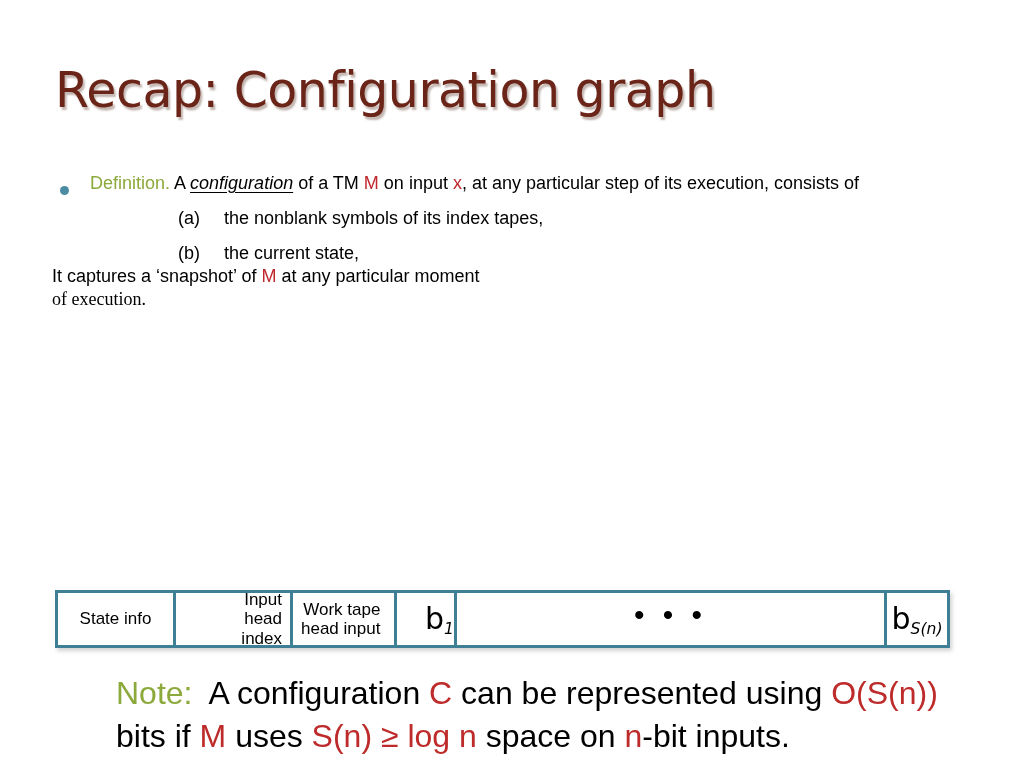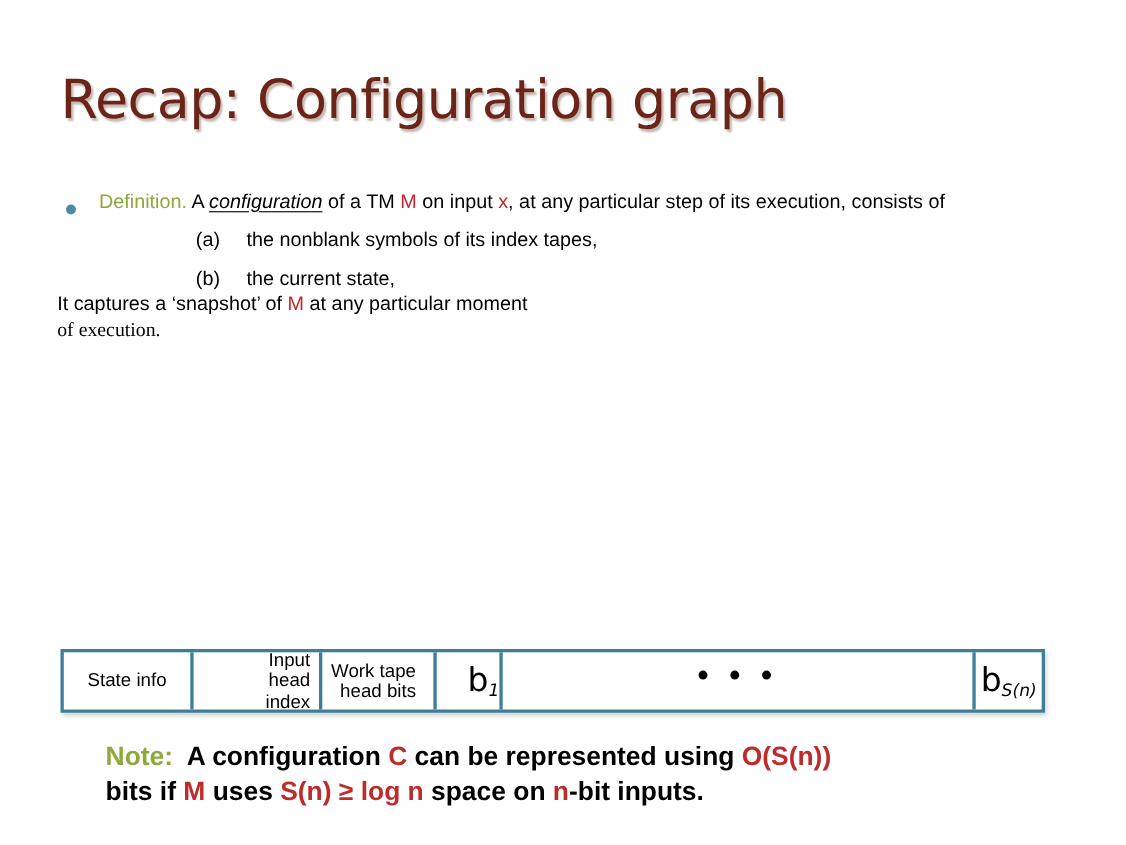--- a/index.html
+++ b/index.html
@@ -131,26 +131,25 @@
     font-size: 30px;
     letter-spacing: 5px;
     line-height: 1;
     position: relative;
     top: -4px;
   }
 
   
   #note-block {
     position: absolute;
-    left: 96px;
+    left: 116px;
     top: 672px;
     width: 850px;
-    font-size: 24px;
+    font-size: 32px;
     line-height: 1.35;
-    font-weight: bold;
   }
   #note-block .nline { display: block; }
 </style>
 </head>
 <body>
 
 <div id="slide-title">Recap: Configuration graph</div>
 
 <div id="body-block">
 
@@ -183,21 +182,21 @@
   <div class="cell cell-input">
     <span>
       <span class="two-line">Input head</span>
       <span class="two-line">index</span>
     </span>
   </div>
 
   <div class="cell cell-work">
     <span>
       <span class="two-line">Work tape</span>
-      <span class="two-line">head bits</span>
+      <span class="two-line">head input</span>
     </span>
   </div>
 
   <div class="cell cell-b1">
     <span class="bsym"><span>b</span><sub>1</sub></span>
   </div>
 
   <div class="cell cell-dots">
     <span class="dots">• • •</span>
   </div>

